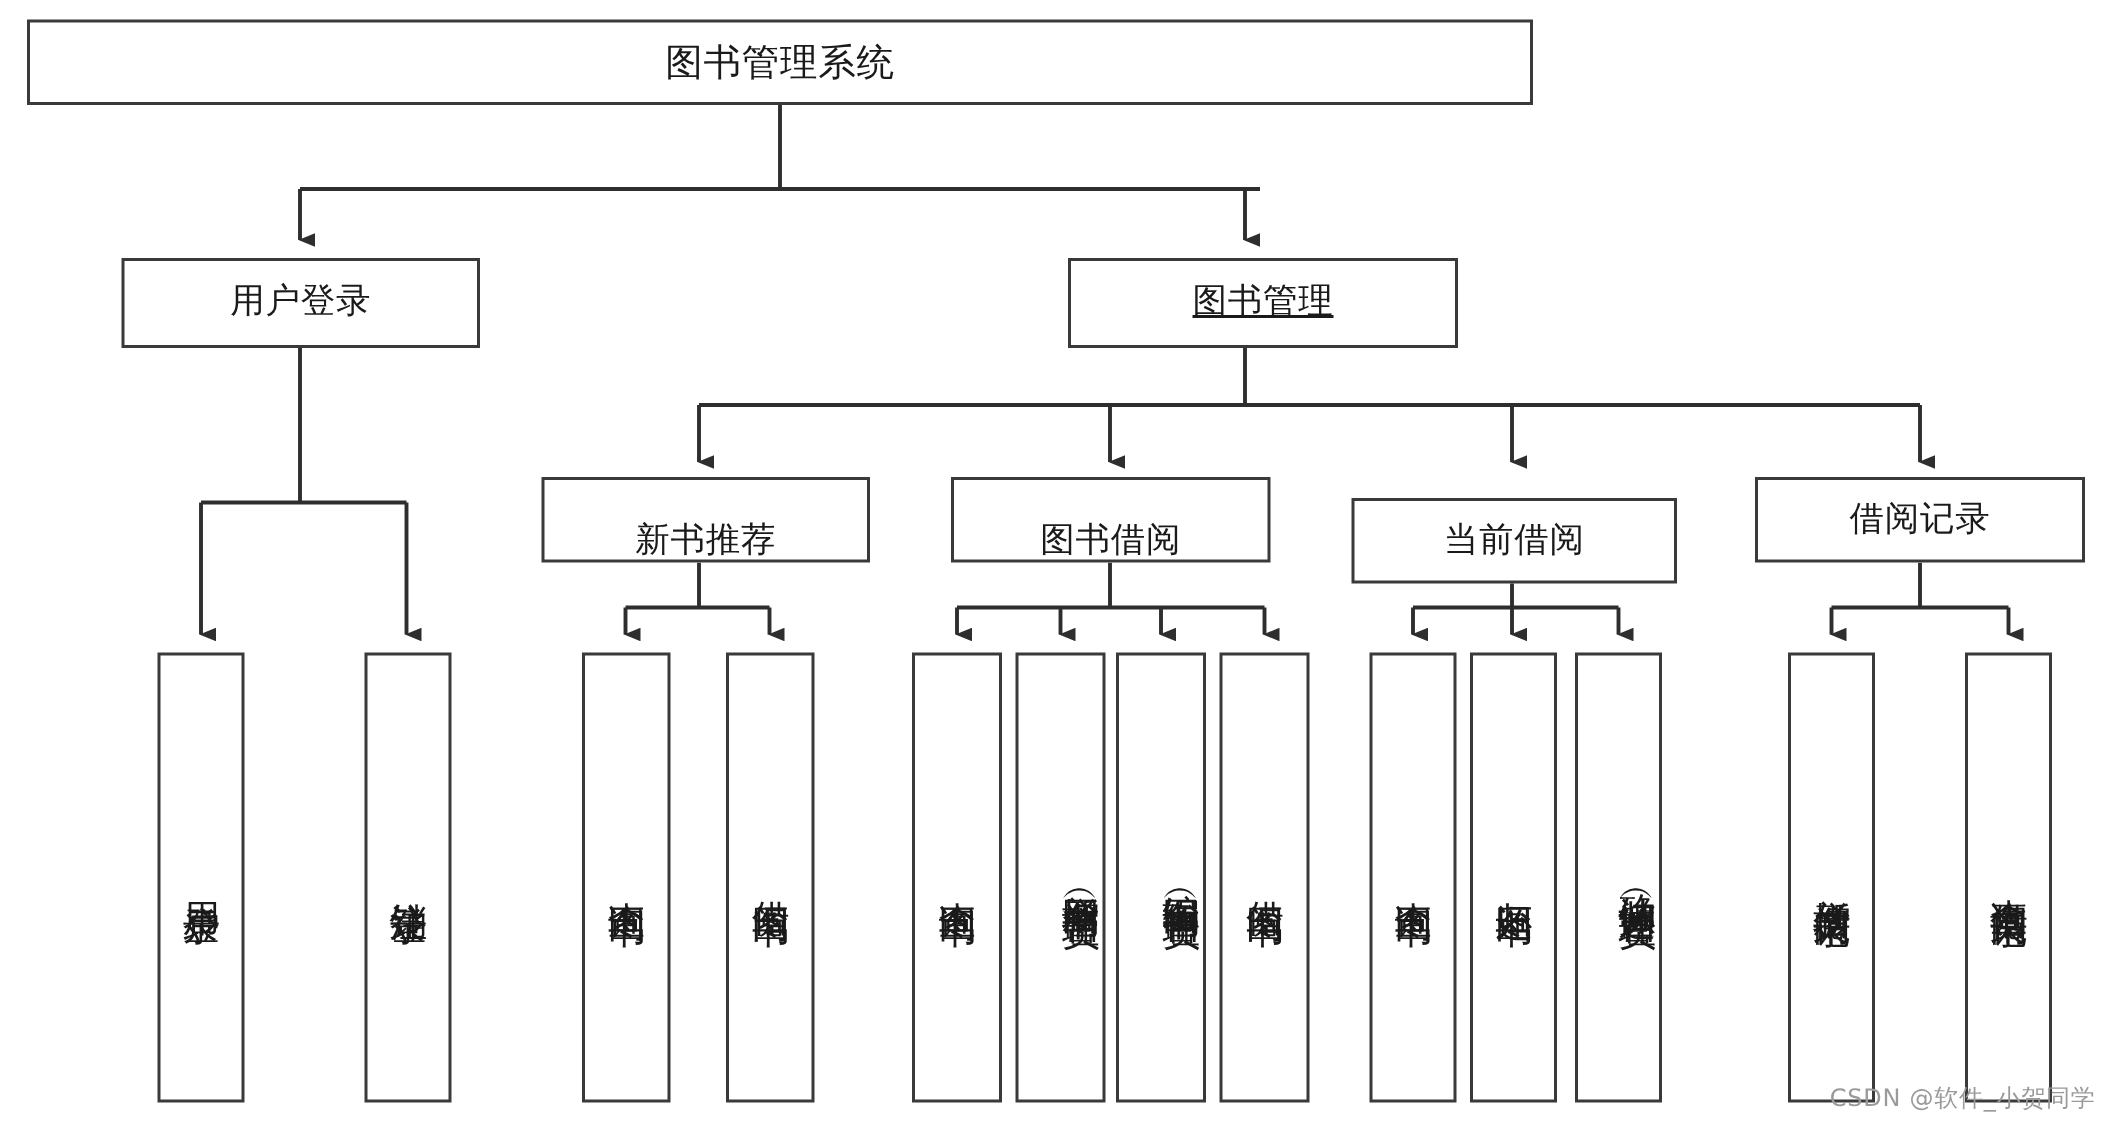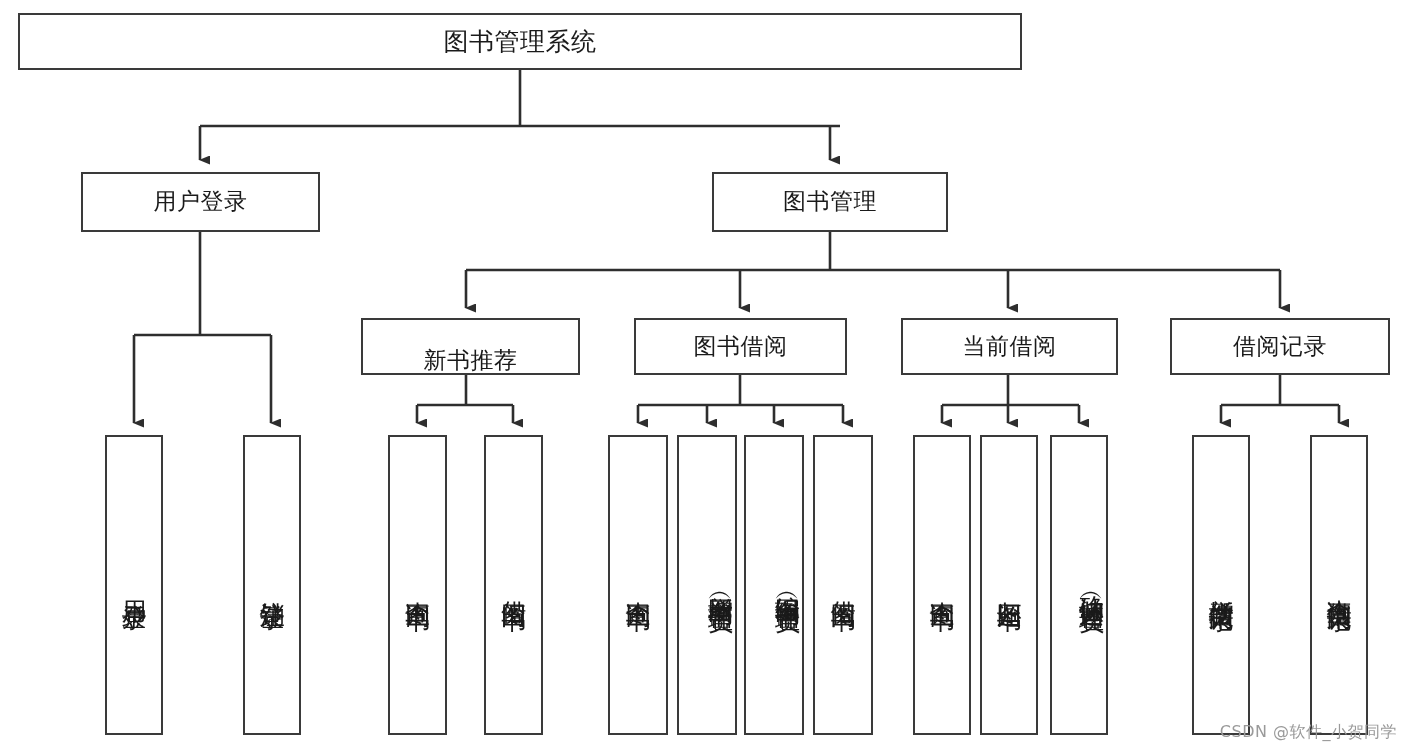--- a/index.html
+++ b/index.html
@@ -128,31 +128,31 @@
     </g>
   </svg>
 
   <div class="node horiz" id="root-node" style="left:18px; top:13px; width:1004px; height:57px;">
     <span>图书管理系统</span>
   </div>
 
   <div class="node horiz" style="left:81px; top:172px; width:239px; height:60px;">
     <span>用户登录</span>
   </div>
-  <div class="node horiz" style="left:712px; top:172px; width:236px; height:60px;">
+  <div class="node horiz" style="left:712px; top:172px; width:260px; height:60px;text-decoration:underline;">
     <span>图书管理</span>
   </div>
 
   <div class="node horiz" style="left:361px; top:318px; width:219px; height:57px;align-items:flex-end;">
     <span>新书推荐</span>
   </div>
-  <div class="node horiz" style="left:634px; top:318px; width:213px; height:57px;">
+  <div class="node horiz" style="left:634px; top:318px; width:213px; height:57px;align-items:flex-end;">
     <span>图书借阅</span>
   </div>
-  <div class="node horiz" style="left:901px; top:318px; width:217px; height:57px;">
+  <div class="node horiz" style="left:901px; top:332px; width:217px; height:57px;">
     <span>当前借阅</span>
   </div>
   <div class="node horiz" style="left:1170px; top:318px; width:220px; height:57px;">
     <span>借阅记录</span>
   </div>
 
   <div class="node vert" style="left:105px; top:435px; width:58px; height:300px; align-items:center;">
     <span class="vlabel">用户登录</span>
   </div>
   <div class="node vert" style="left:243px; top:435px; width:58px; height:300px; align-items:center;">

